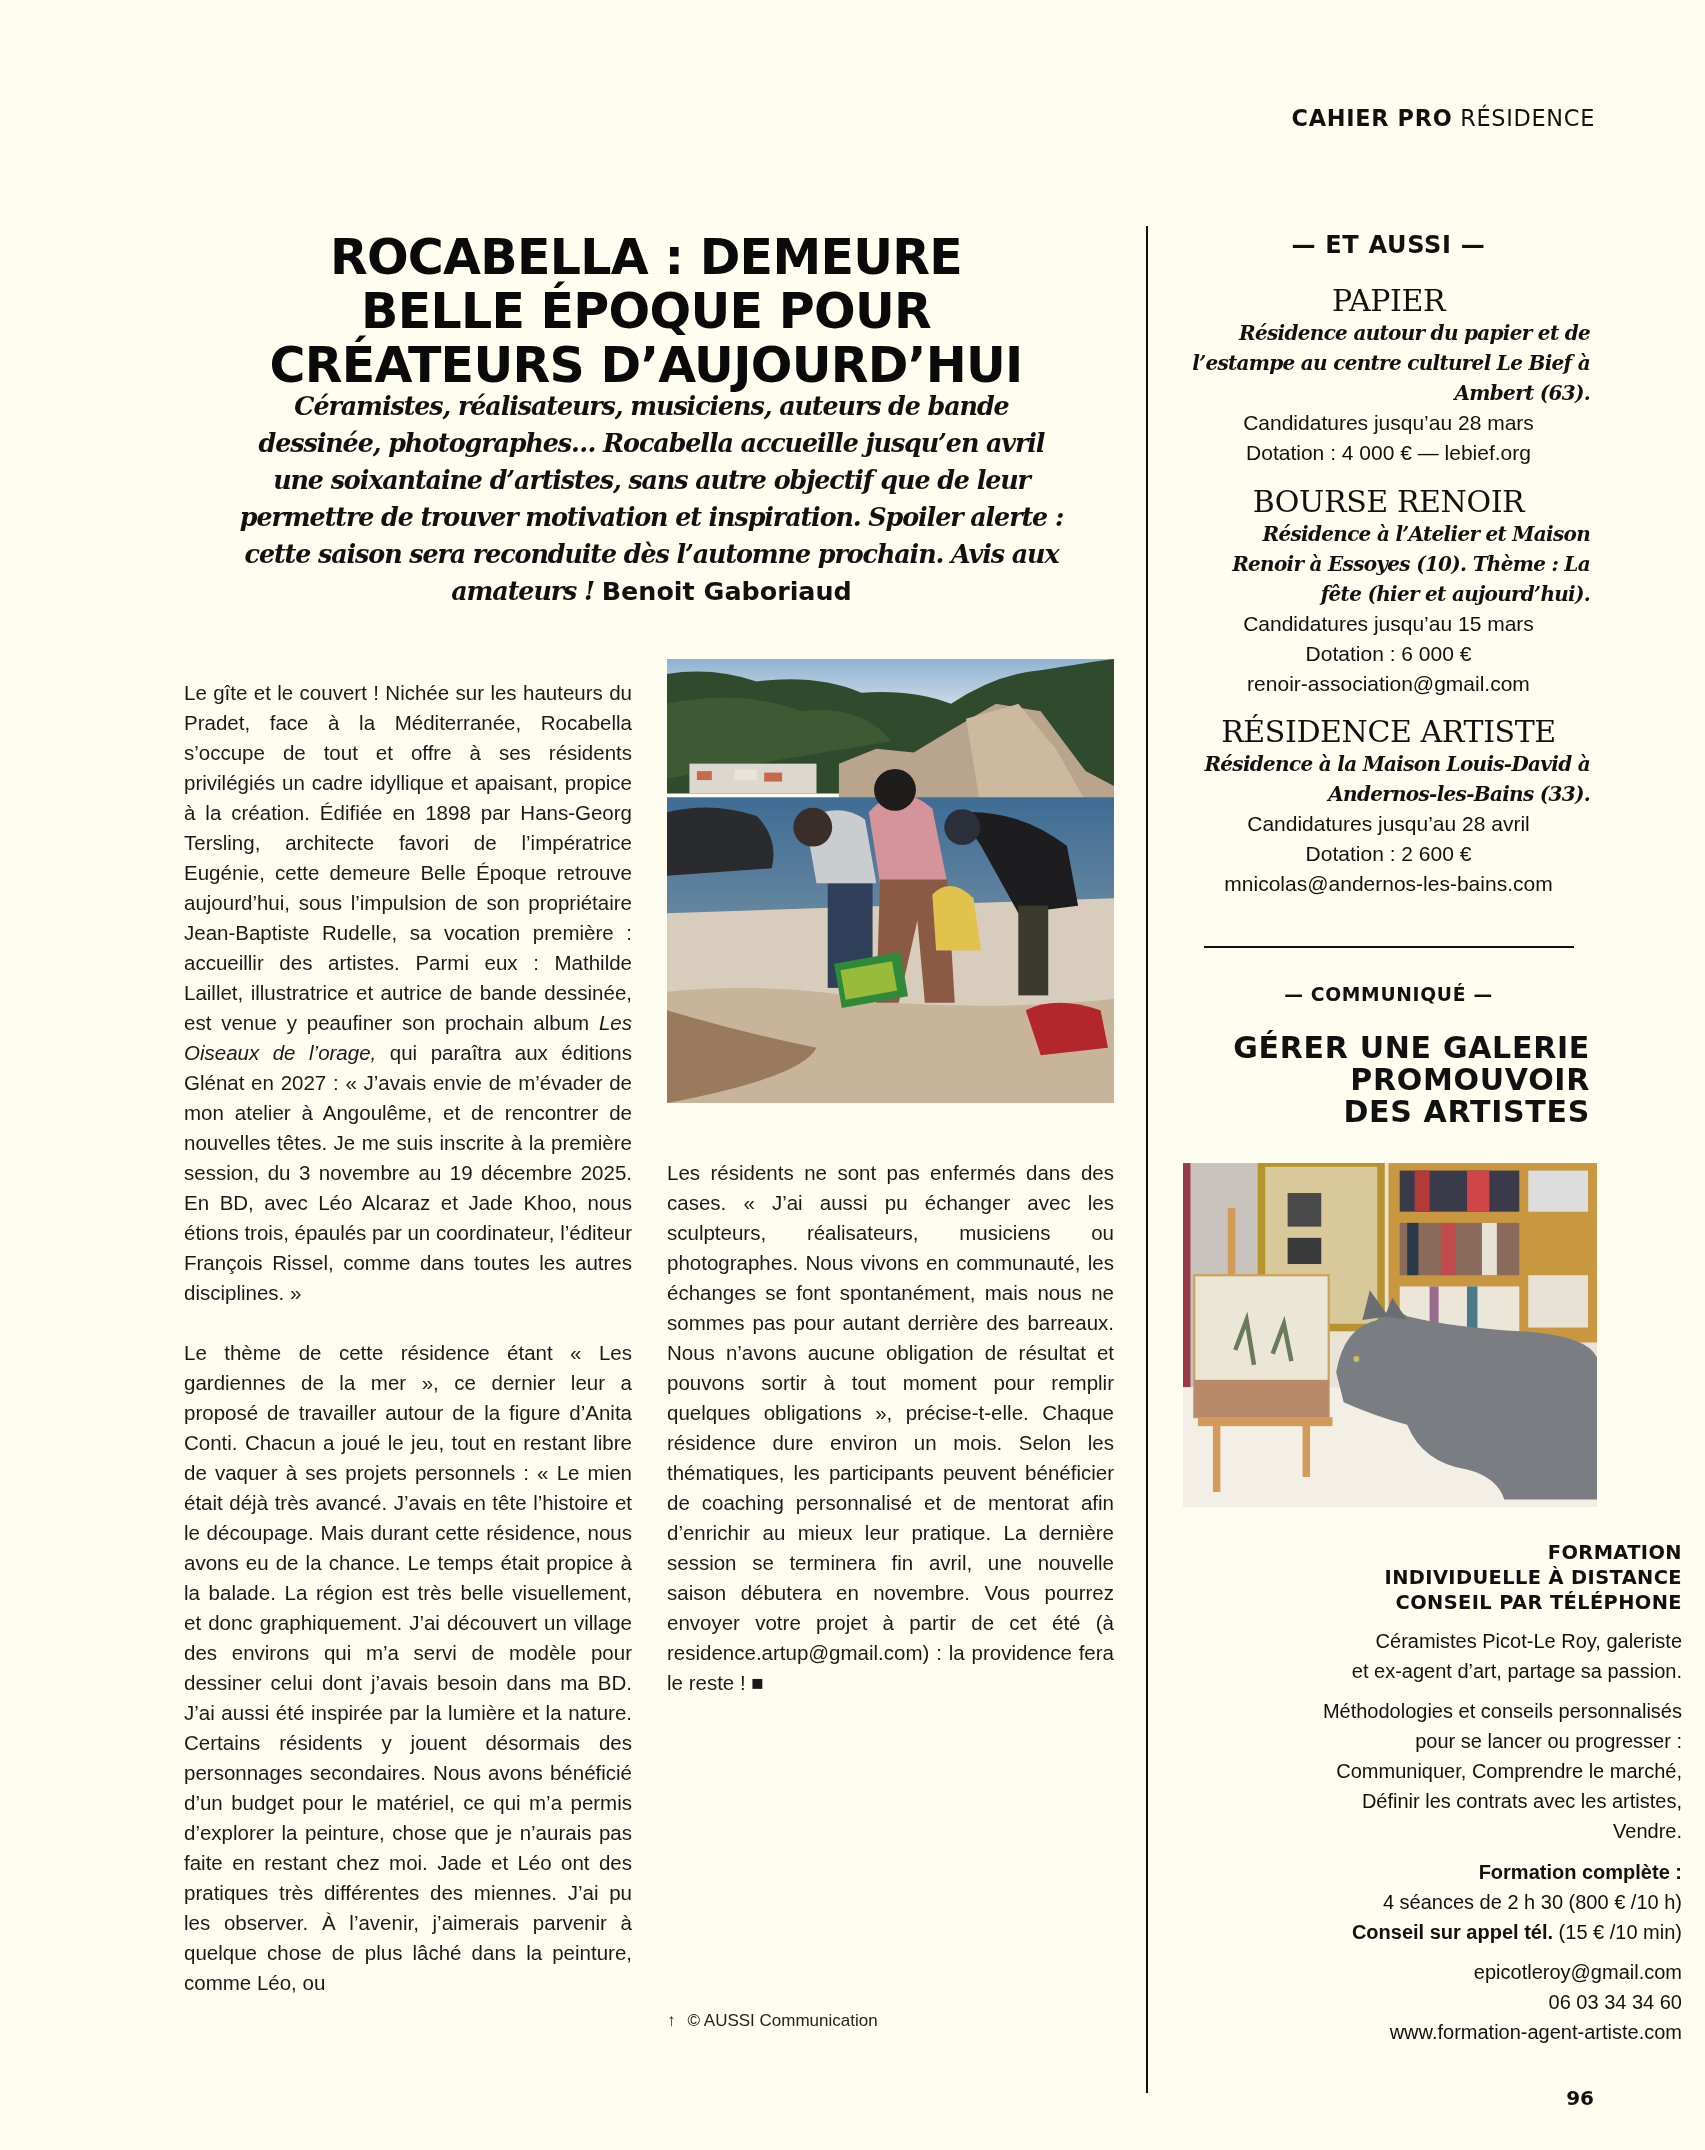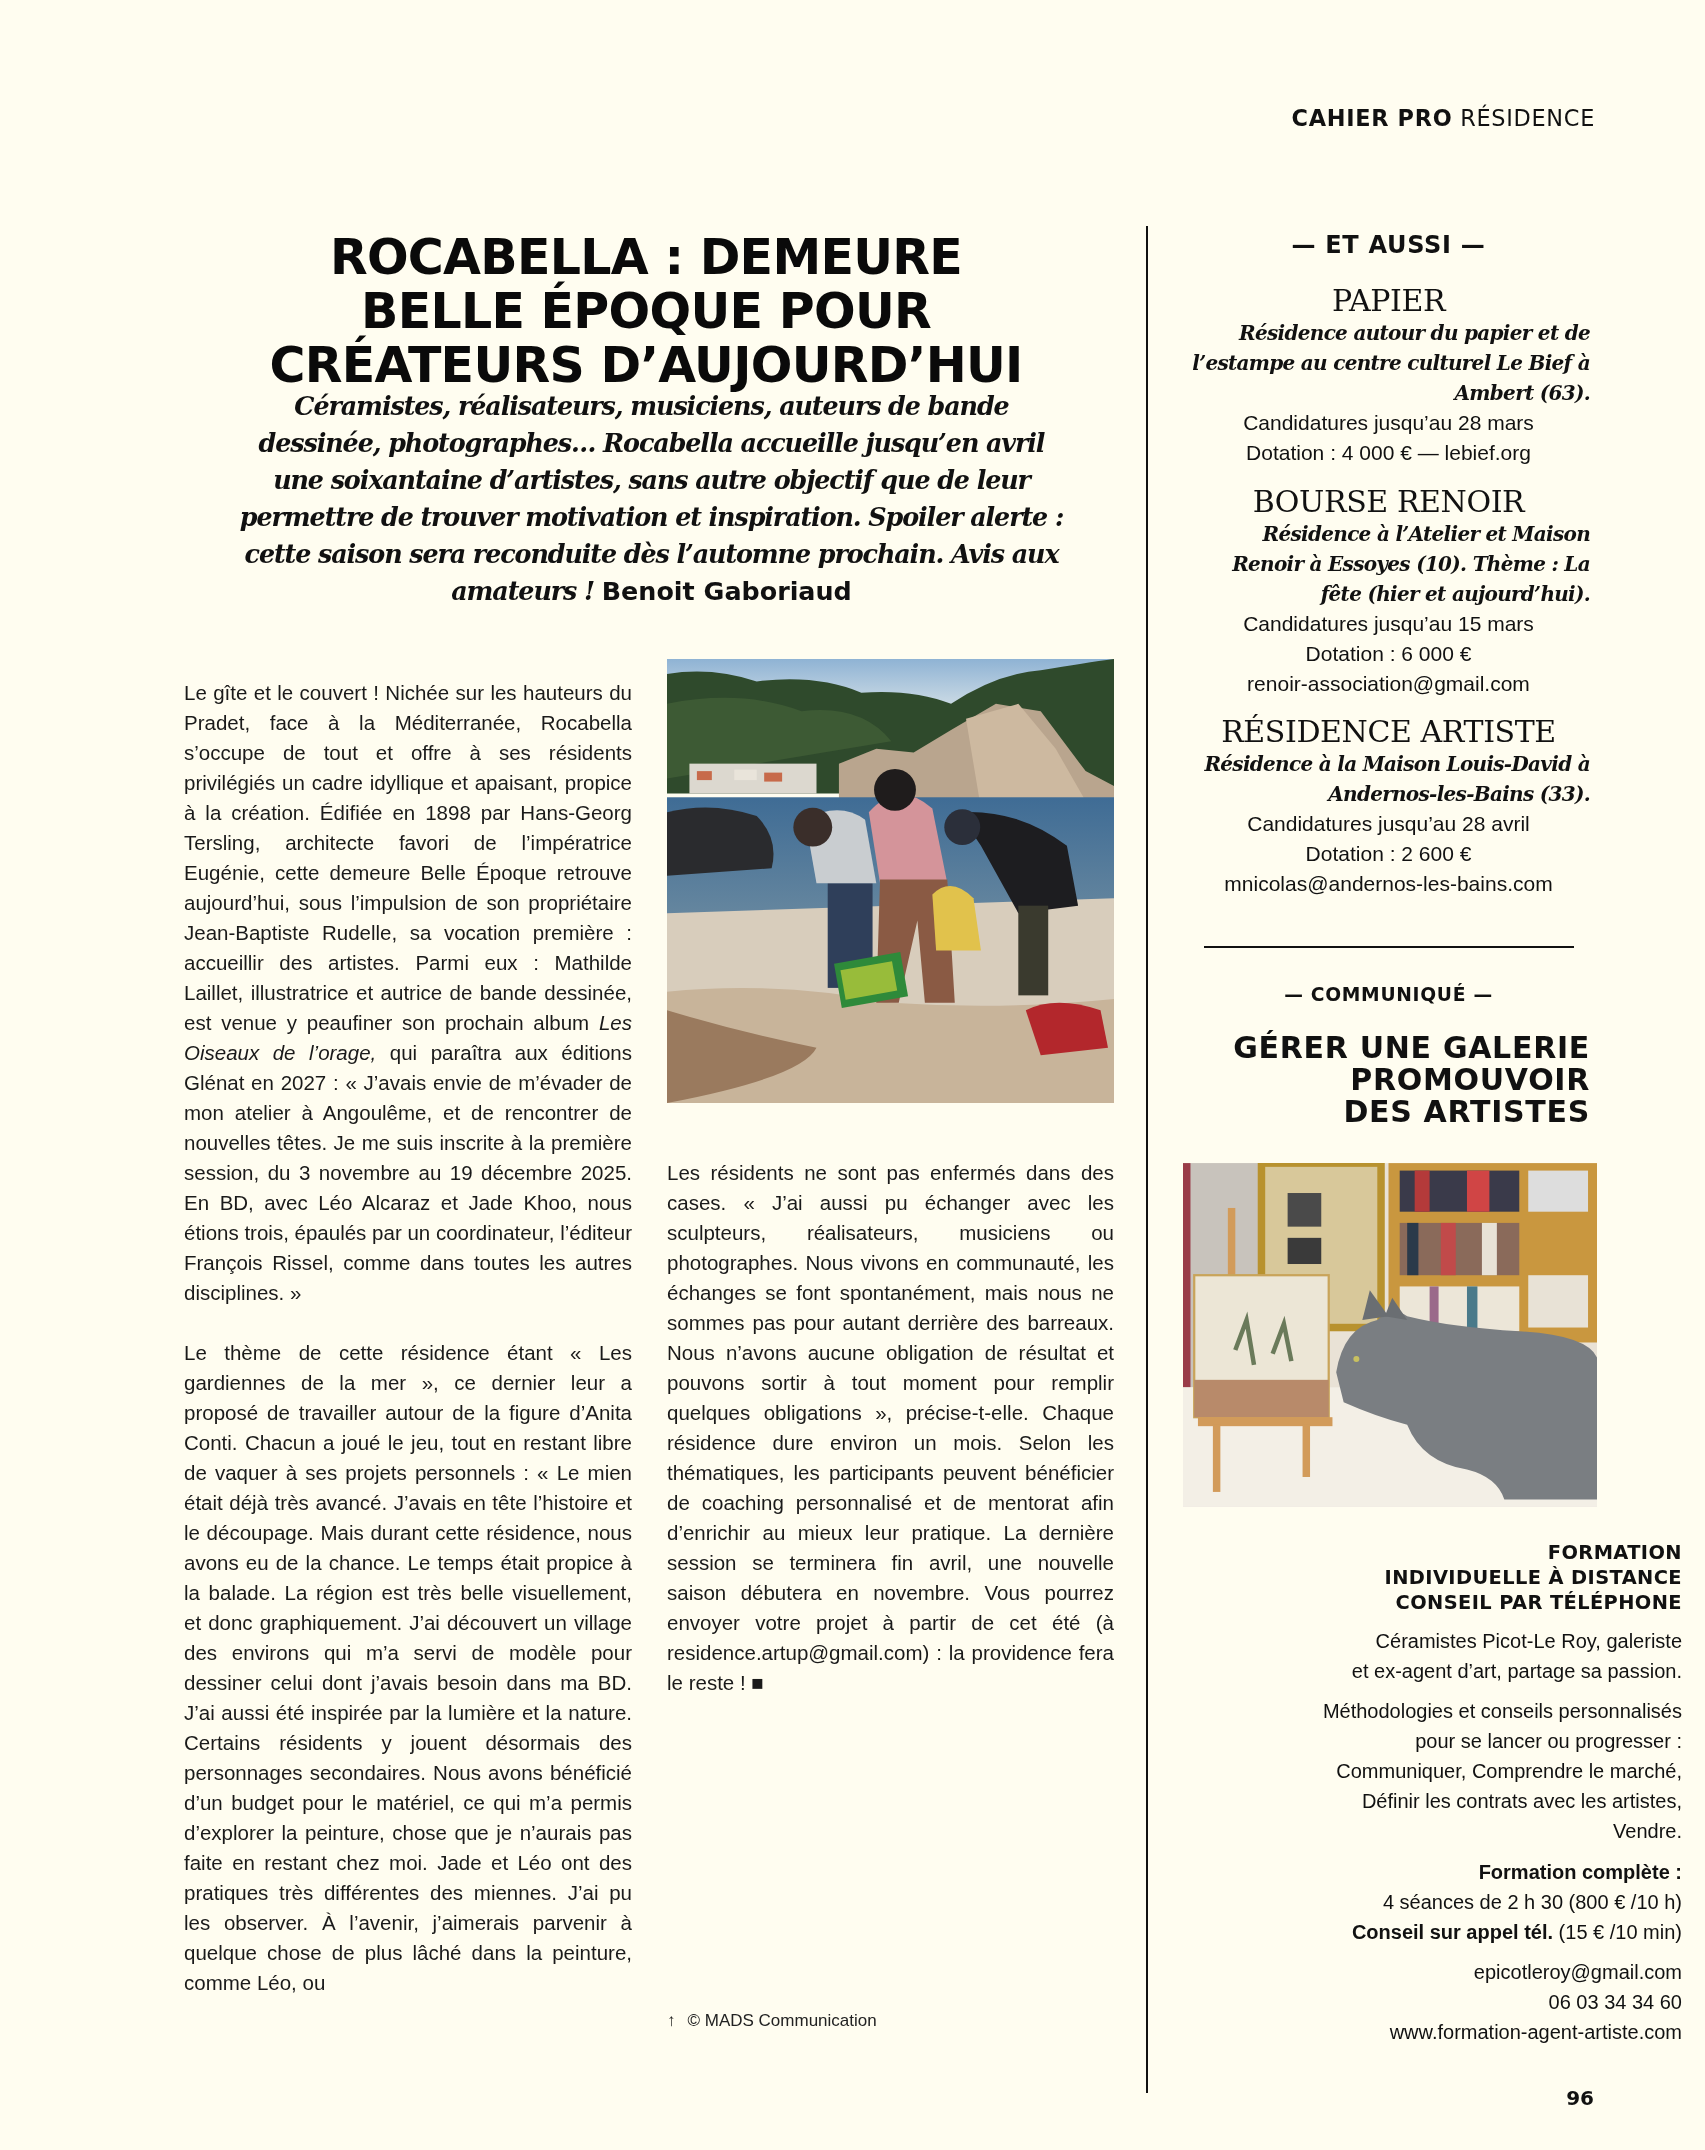--- a/index.html
+++ b/index.html
@@ -108,21 +108,21 @@
     <rect x="235" y="410" width="70" height="40" fill="#c6d13a" opacity=".7" transform="rotate(-10 270 430)"></rect>
     <path d="M480 470 Q520 450 580 470 L590 520 L500 530 Z" fill="#b3272c"></path>
   </svg>
 </div>
 
 <div id="col2-top" class="abs col">
   <p><span>Les résidents ne sont pas enfermés dans des cases. « J’ai aussi pu échanger avec les sculpteurs, réalisateurs, musiciens ou photographes. Nous vivons en communauté, les échanges se font spontanément, mais nous ne sommes pas pour autant derrière des barreaux. Nous n’avons aucune obligation de résultat et pouvons sortir à tout moment pour remplir quelques obligations », précise-t-elle. Chaque résidence dure environ un mois. Selon les thématiques, les participants peuvent bénéficier de coaching personnalisé et de mentorat afin d’enrichir au mieux leur pratique. La dernière session se terminera fin avril, une nouvelle saison débutera en novembre. Vous pourrez envoyer votre projet à partir de cet été (à residence.artup@gmail.com) : la providence fera le reste !</span> <span>■</span></p>
 </div>
 
 <div id="credit" class="abs">
-  <span class="arr">↑</span><span>© MADS Communication</span>
+  <span class="arr">↑</span><span>© AUSSI Communication</span>
 </div>
 
 <div id="vdivider" class="abs"></div>
 
 <div id="sidebar" class="abs">
   <div class="sb-kicker">— ET AUSSI —</div>
 
   <div class="sb-item">
     <div class="sb-h">PAPIER</div>
     <div class="sb-desc">Résidence autour du papier et de l’estampe au centre culturel Le Bief à Ambert (63).</div>

